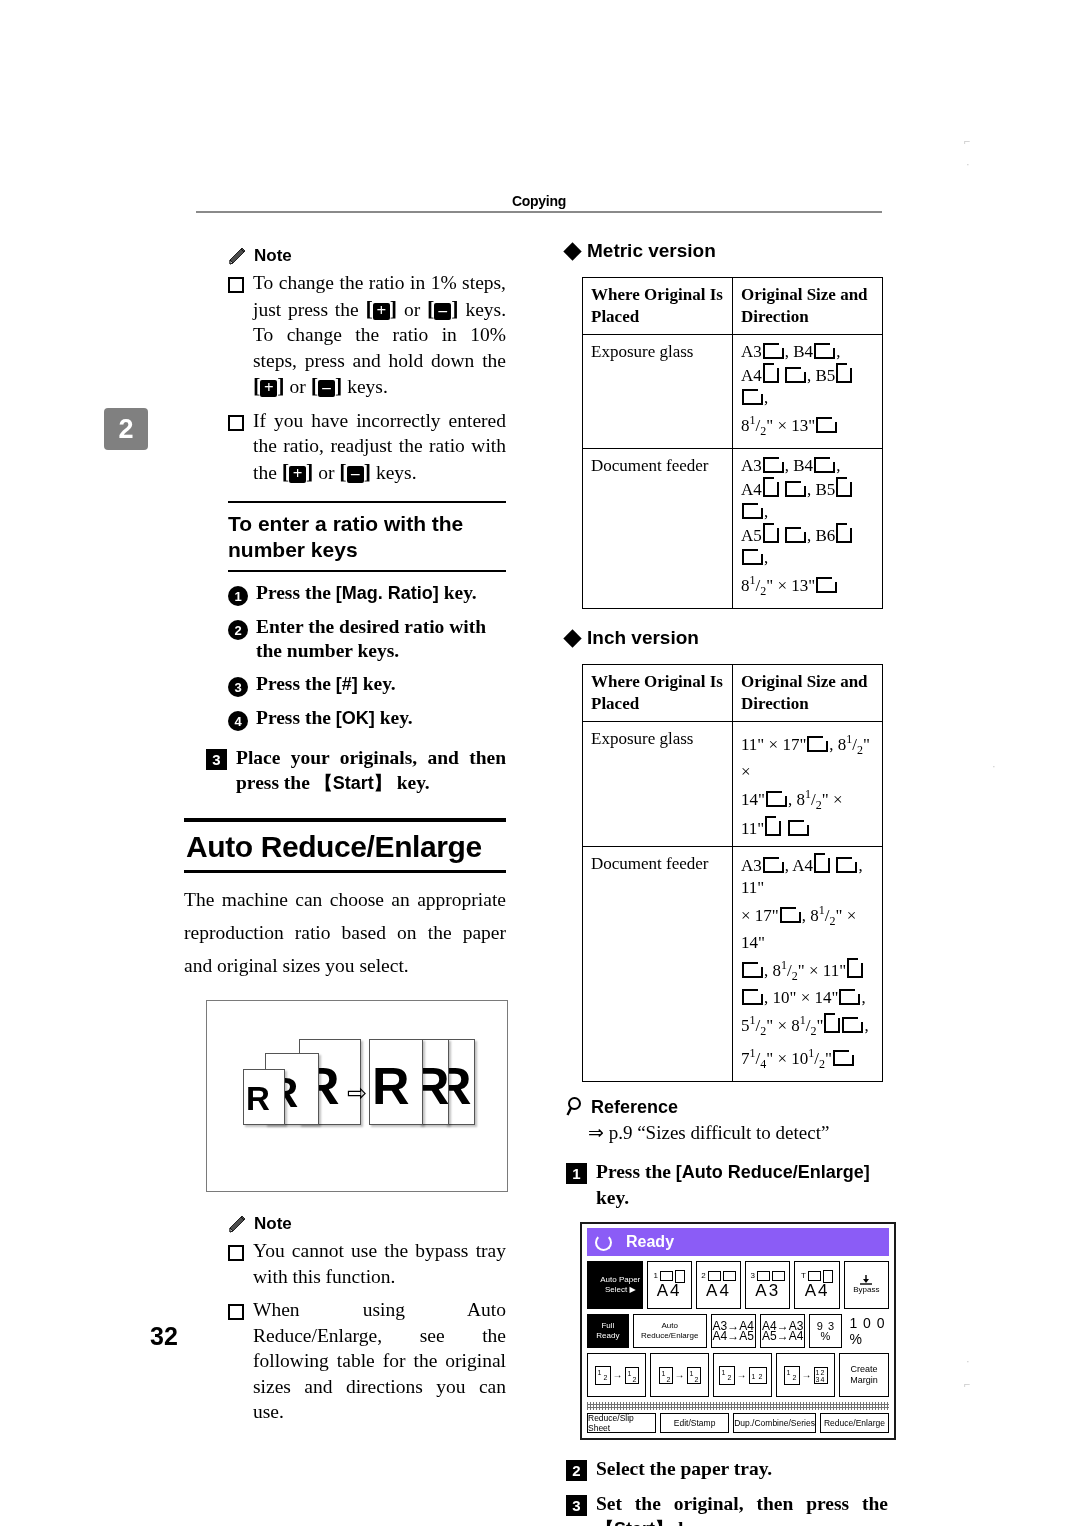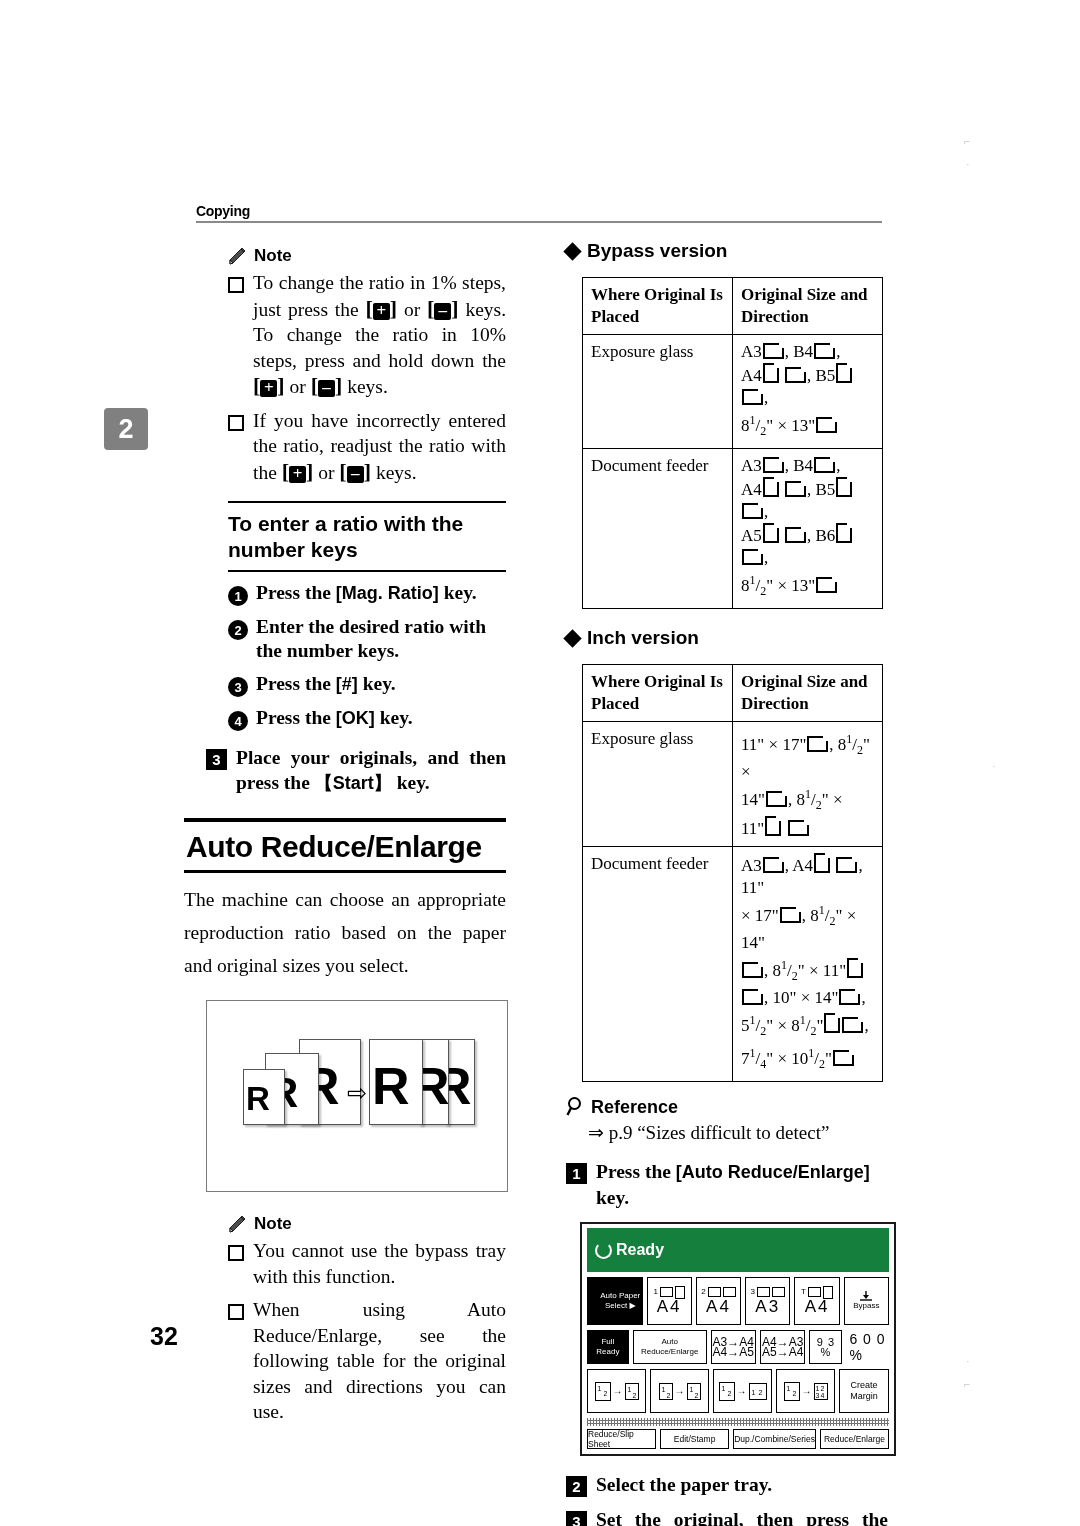--- a/index.html
+++ b/index.html
@@ -5,21 +5,21 @@
   html,body{margin:0;padding:0;background:#fff;}
   body{width:1080px;height:1526px;position:relative;overflow:hidden;
        font-family:"Liberation Serif",serif;color:#000;}
 
   
   #page{position:absolute;inset:0;background:#fff;}
 
   .crop{position:absolute;color:#c9c9c9;font-size:11px;font-family:"Liberation Sans",sans-serif;}
 
   
-  #header{position:absolute;left:196px;top:203px;width:686px;}
+  #header{position:absolute;left:196px;top:193px;width:686px;text-align:center;}
   #header .hdr-txt{font-family:"Liberation Sans",sans-serif;font-weight:700;
         font-size:14px;letter-spacing:-0.3px;line-height:16px;}
   #header .hdr-rule{margin-top:2px;border-bottom:2px solid #8a8a8a;width:686px;}
 
   
   #chap-tab{position:absolute;left:104px;top:408px;width:44px;height:42px;
         background:#808080;border-radius:4px;color:#fff;
         font-family:"Liberation Sans",sans-serif;font-weight:700;font-size:27px;
         display:flex;align-items:center;justify-content:center;}
 
@@ -123,22 +123,22 @@
 
   
   .ref-head{display:flex;align-items:center;gap:3px;margin:14px 0 0 0;}
   .ref-head .lbl{font-family:"Liberation Sans",sans-serif;font-weight:700;font-size:18px;}
   .ref-body{font-size:19px;line-height:25px;margin:2px 0 0 22px;}
 
   
   #lcd{margin:12px 0 0 14px;width:312px;background:#fff;border:2px solid #1a1a1a;
         padding:0;position:relative;}
   #lcd .inner{padding:4px 5px 5px 5px;background:#fff;}
-  #lcd .statusbar{background:#15803d;color:#fff;height:44px;display:flex;
-        align-items:center;gap:4px;padding:0 8px;
+  #lcd .statusbar{background:#8b5cf6;color:#fff;height:28px;display:flex;
+        align-items:center;gap:14px;padding:0 8px;
         font-family:"Liberation Sans",sans-serif;font-weight:700;font-size:16px;}
   #lcd .ring{width:13px;height:13px;border:2px solid #fff;border-radius:50%;
         border-top-color:transparent;}
   .lrow{display:flex;gap:4px;margin-top:5px;align-items:stretch;}
   .lbtn{border:1.5px solid #000;background:#fff;
         font-family:"Liberation Sans",sans-serif;font-size:8px;line-height:10px;
         display:flex;flex-direction:column;align-items:center;justify-content:center;
         text-align:center;padding:2px 1px;}
   .lbtn.dark{background:#000;color:#fff;}
   .tray{width:53px;height:42px;}
@@ -298,21 +298,21 @@
     <div class="bullet-item">
       <div class="sq"></div>
       <div class="txt">When using Auto Reduce/Enlarge, see the following table for the original sizes and directions you can use.</div>
     </div>
   </div>
 
   <div class="col" id="col-right">
 
     <div class="diamond-head">
       <span class="dia"></span>
-      <span class="lbl">Bypass version</span>
+      <span class="lbl">Metric version</span>
     </div>
 
     <table class="sz">
       <colgroup>
           <col class="c1">
           <col class="c2">
         </colgroup>
       <tbody>
           <tr>
         <th>Where Original Is Placed</th>
@@ -452,21 +452,21 @@
             <div>A3→A4</div>
             <div>A4→A5</div>
           </div>
           <div class="lbtn rat">
             <div>A4→A3</div>
             <div>A5→A4</div>
           </div>
           <div class="lbtn p93">
             <span>9 3 %</span>
           </div>
-          <div class="p100">6 0 0 %</div>
+          <div class="p100">1 0 0 %</div>
         </div>
 
         <div class="lrow lrow3">
           <div class="lbtn dup">
             <span class="pg s1">
                 <span class="pgnum" style="left:2px;top:1px;">1</span>
                 <span class="pgnum" style="left:8px;top:6px;">2</span>
               </span>
             <span class="arr">→</span>
             <span class="pg s2">

